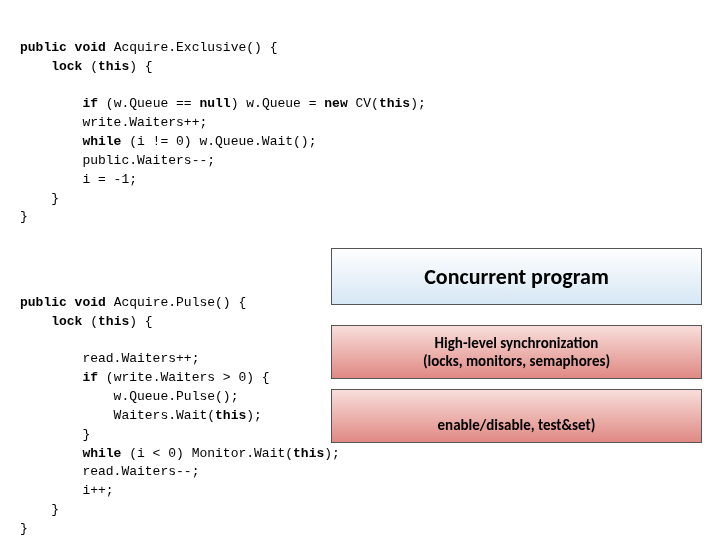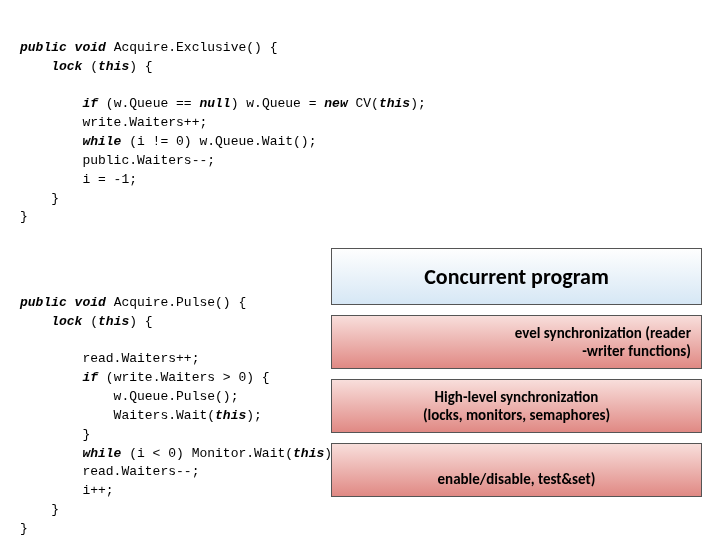--- a/index.html
+++ b/index.html
@@ -14,21 +14,21 @@
   .code-block {
     position: absolute;
     font-family: Consolas, "Courier New", monospace;
     font-size: 13px;
     line-height: 1.45;
     color: #000;
     white-space: pre;
   }
   .code-top { left: 20px; top: 20px; }
   .code-bottom { left: 20px; top: 275px; }
-  .kw { font-weight: bold; font-style: italic; }
+  .kw { font-weight: bold; }
 
   .layers {
     position: absolute;
     right: 18px;
     top: 248px;
     width: 371px;
   }
   .layer {
     width: 100%;
     border: 1px solid #555;
@@ -85,26 +85,20 @@
 <span>        i++;</span>
 <span>    }</span>
 <span>}</span>
 </div>
 
 <div class="layers">
   <div class="layer layer-title">
     <span>Concurrent program</span>
   </div>
   <div class="gap"></div>
-  <div class="layer layer-red layer-red-partial">
-    <div style="text-align:right">
-      <span>evel synchronization   (reader</span><br>
-      <span>-writer functions)</span>
-    </div>
-  </div>
   <div class="gap"></div>
   <div class="layer layer-red">
     <span>High-level synchronization</span><br>
     <span>(locks, monitors, semaphores)</span>
   </div>
   <div class="gap"></div>
   <div class="layer layer-red">
     <br>
     <span>enable/disable, test&amp;set)</span>
   </div>

